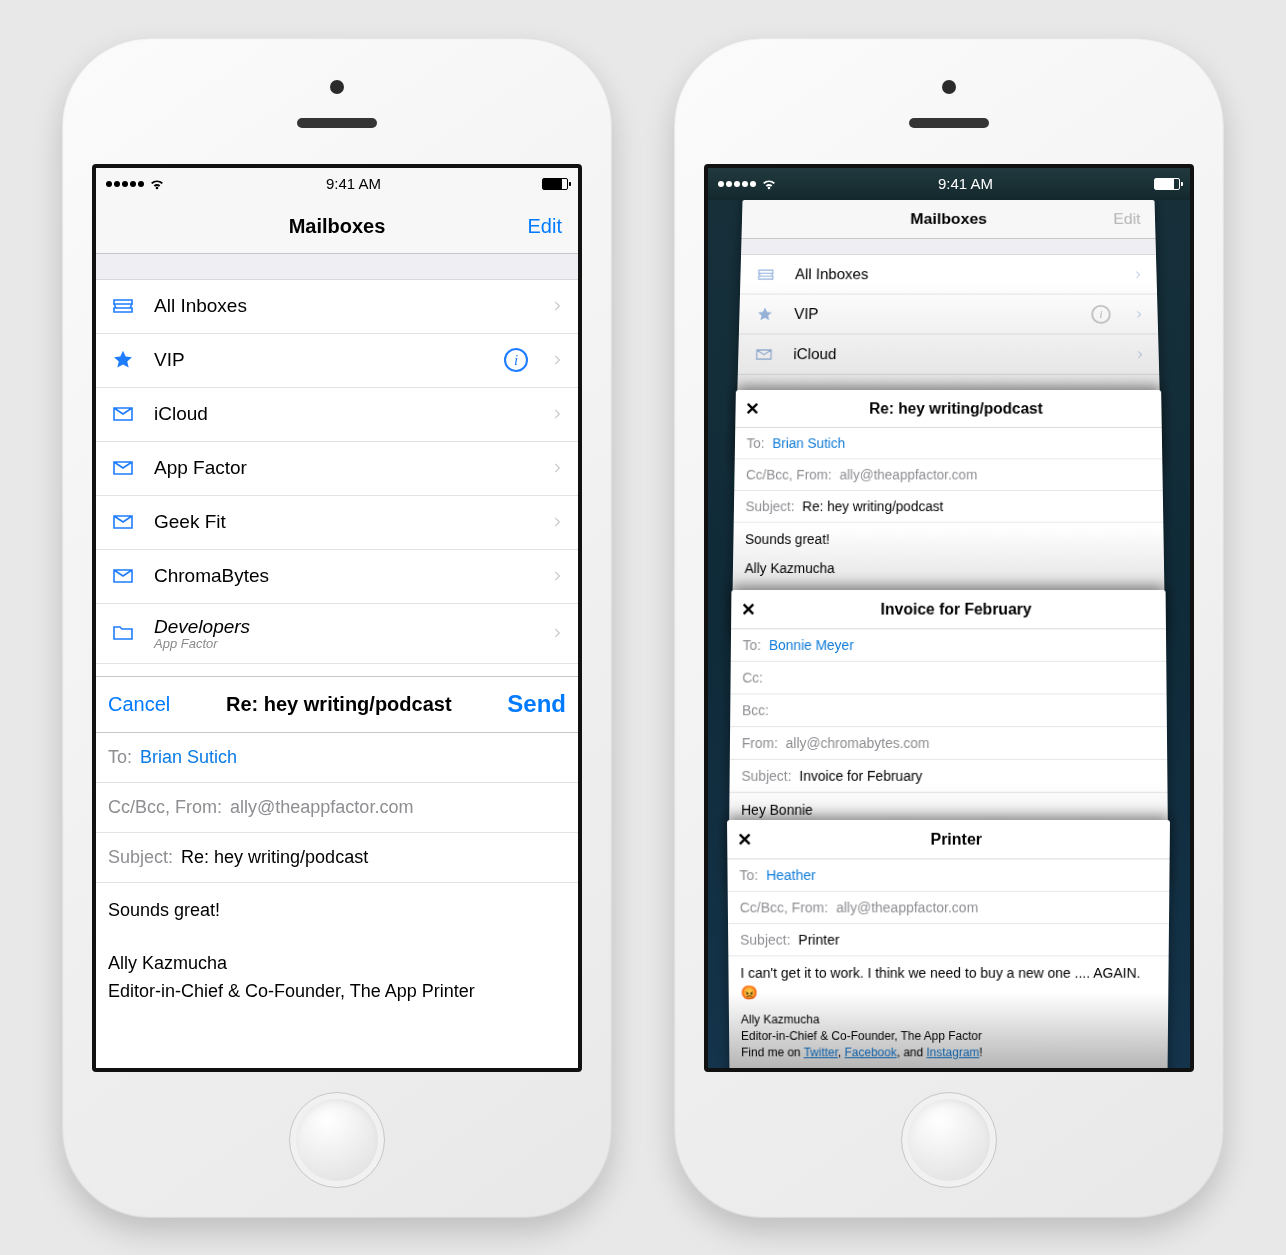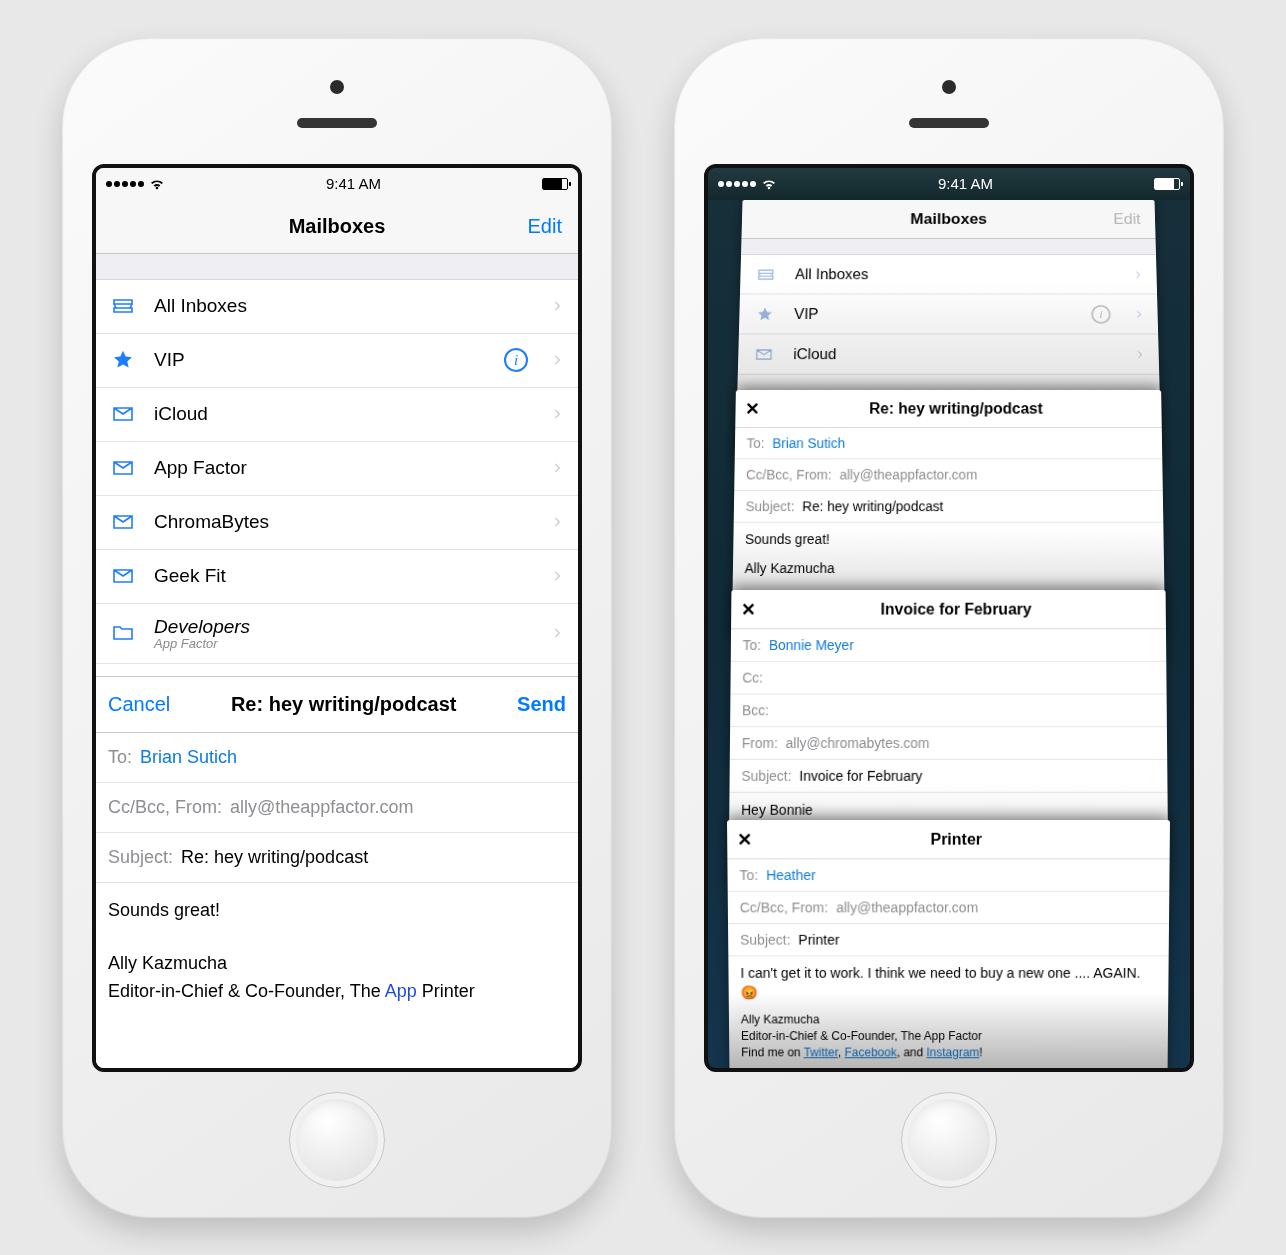--- a/index.html
+++ b/index.html
@@ -3,21 +3,21 @@
 <meta charset="utf-8">
 <style>
   * { box-sizing: border-box; margin: 0; padding: 0; font-family: -apple-system, "Helvetica Neue", Helvetica, Arial, sans-serif; -webkit-font-smoothing: antialiased; }
   body { background: #e8e8e8; width: 1286px; height: 1255px; display: flex; justify-content: space-evenly; align-items: center; }
 
   .phone { width: 550px; height: 1180px; background: linear-gradient(145deg,#fbfbfb,#e8e8e8); border-radius: 88px; box-shadow: 0 14px 30px rgba(0,0,0,.18), inset 0 0 2px rgba(0,0,0,.25); position: relative; padding: 126px 30px 146px 30px; }
   .earpiece { position:absolute; top:80px; left:50%; transform:translateX(-50%); width:80px; height:10px; background:#353535; border-radius:5px; }
   .camera  { position:absolute; top:42px; left:50%; transform:translateX(-50%); width:14px; height:14px; background:#2b2b2b; border-radius:50%; }
   .home-btn{ position:absolute; bottom:30px; left:50%; transform:translateX(-50%); width:96px; height:96px; border-radius:50%; background:radial-gradient(circle at 40% 30%, #fff, #d9d9d9); border:1px solid #c8c8c8; box-shadow:inset 0 0 0 6px #f1f1f1, inset 0 6px 12px rgba(0,0,0,.1); }
 
-  .screen { width: 100%; height: 100%; background:#f7f7f7; border:4px solid #111; border-radius:12px; position:relative; overflow:hidden; }
+  .screen { width: 100%; height: 100%; background:#f7f7f7; border:4px solid #111; border-radius:4px; position:relative; overflow:hidden; }
 
   
   .statusbar { height:32px; display:flex; align-items:center; justify-content:space-between; padding:0 10px; font-size:15px; }
   .statusbar.light { background:#f7f7f7; color:#000; }
   .statusbar.dark  { background:linear-gradient(#213a3f,#13282c); color:#fff; }
   .sb-left, .sb-right { display:flex; align-items:center; gap:5px; }
   .dots { display:flex; gap:2px; }
   .dots span { width:6px; height:6px; border-radius:50%; display:block; }
   .statusbar.light .dots span { background:#000; }
   .statusbar.dark  .dots span { background:#fff; }
@@ -36,28 +36,28 @@
   .row .label{ flex:1; font-size:19px; color:#000; }
   .row .sub  { color:#8a8a8d; font-size:13px; display:block; margin-top:-2px;}
   .row .info { width:24px; height:24px; border:2px solid #1e7cff; border-radius:50%; color:#1e7cff; display:flex; align-items:center; justify-content:center; font-family:Georgia,serif; font-style:italic; font-size:15px; margin-right:4px;}
   .row .chev { color:#c7c7cc; }
   .row.tall { height:60px;font-style:italic; }
   .row.tall .two{ display:flex; flex-direction:column; }
 
   .compose-dock { position:absolute; left:0; right:0; bottom:0; background:#fff; border-top:1px solid #c6c6c8; height:392px; display:flex; flex-direction:column;}
   .comp-bar{ height:56px; display:flex; align-items:center; justify-content:space-between; padding:0 12px; border-bottom:1px solid #c6c6c8;gap:28px;}
   .comp-bar .cancel{ color:#007aff; font-size:20px;}
-  .comp-bar .send  { color:#007aff; font-size:20px; font-weight:600;}
+  .comp-bar .send  { color:#007aff; font-size:24px; font-weight:600;}
   .comp-bar .ctitle{ font-weight:700; font-size:20px; }
   .field{ padding:14px 12px; border-bottom:1px solid #e3e3e3; font-size:18px; display:flex; gap:8px;}
   .field .k{ color:#8e8e93;}
   .field .to-val{ color:#0b7be5;}
   .body-area{ padding:14px 12px; font-size:18px; line-height:1.55;}
   .body-area .gap{ height:26px;}
-  .red{ color:#1d4ed8;}
+  .red{ color:#000000;}
 
   
   .screen.dark{ background:linear-gradient(#17303a 0%, #0f2a38 50%, #14344c 100%);}
   .stage { position:absolute; top:32px; left:0; right:0; bottom:0; perspective:1200px; perspective-origin:50% 40%; overflow:hidden;}
   .card { position:absolute; left:4%; width:92%; background:#fff; border-radius:3px; box-shadow:0 -4px 14px rgba(0,0,0,.45); transform-origin:50% 0; overflow:hidden; font-size:15px;}
 
   
   .card.c-mail { top:0; height:300px; transform:scale(.93) rotateX(8deg); }
   .card.c-mail:after{content:"";position:absolute;inset:0;background:linear-gradient(#ffffff00 30%, #00000033);}
   .card.c-mail .navbar{ height:44px; }
@@ -202,34 +202,34 @@
               <use href="#i-chev"></use>
             </svg>
           </span>
       </div>
       <div class="row">
         <span class="icon">
             <svg width="24" height="24">
               <use href="#i-inbox"></use>
             </svg>
           </span>
+        <span class="label">Geek Fit</span>
+        <span class="chev">
+            <svg width="14" height="14">
+              <use href="#i-chev"></use>
+            </svg>
+          </span>
+      </div>
+      <div class="row">
+        <span class="icon">
+            <svg width="24" height="24">
+              <use href="#i-inbox"></use>
+            </svg>
+          </span>
         <span class="label">ChromaBytes</span>
-        <span class="chev">
-            <svg width="14" height="14">
-              <use href="#i-chev"></use>
-            </svg>
-          </span>
-      </div>
-      <div class="row">
-        <span class="icon">
-            <svg width="24" height="24">
-              <use href="#i-inbox"></use>
-            </svg>
-          </span>
-        <span class="label">Geek Fit</span>
         <span class="chev">
             <svg width="14" height="14">
               <use href="#i-chev"></use>
             </svg>
           </span>
       </div>
       <div class="row tall">
         <span class="icon">
             <svg width="24" height="24">
               <use href="#i-folder"></use>

